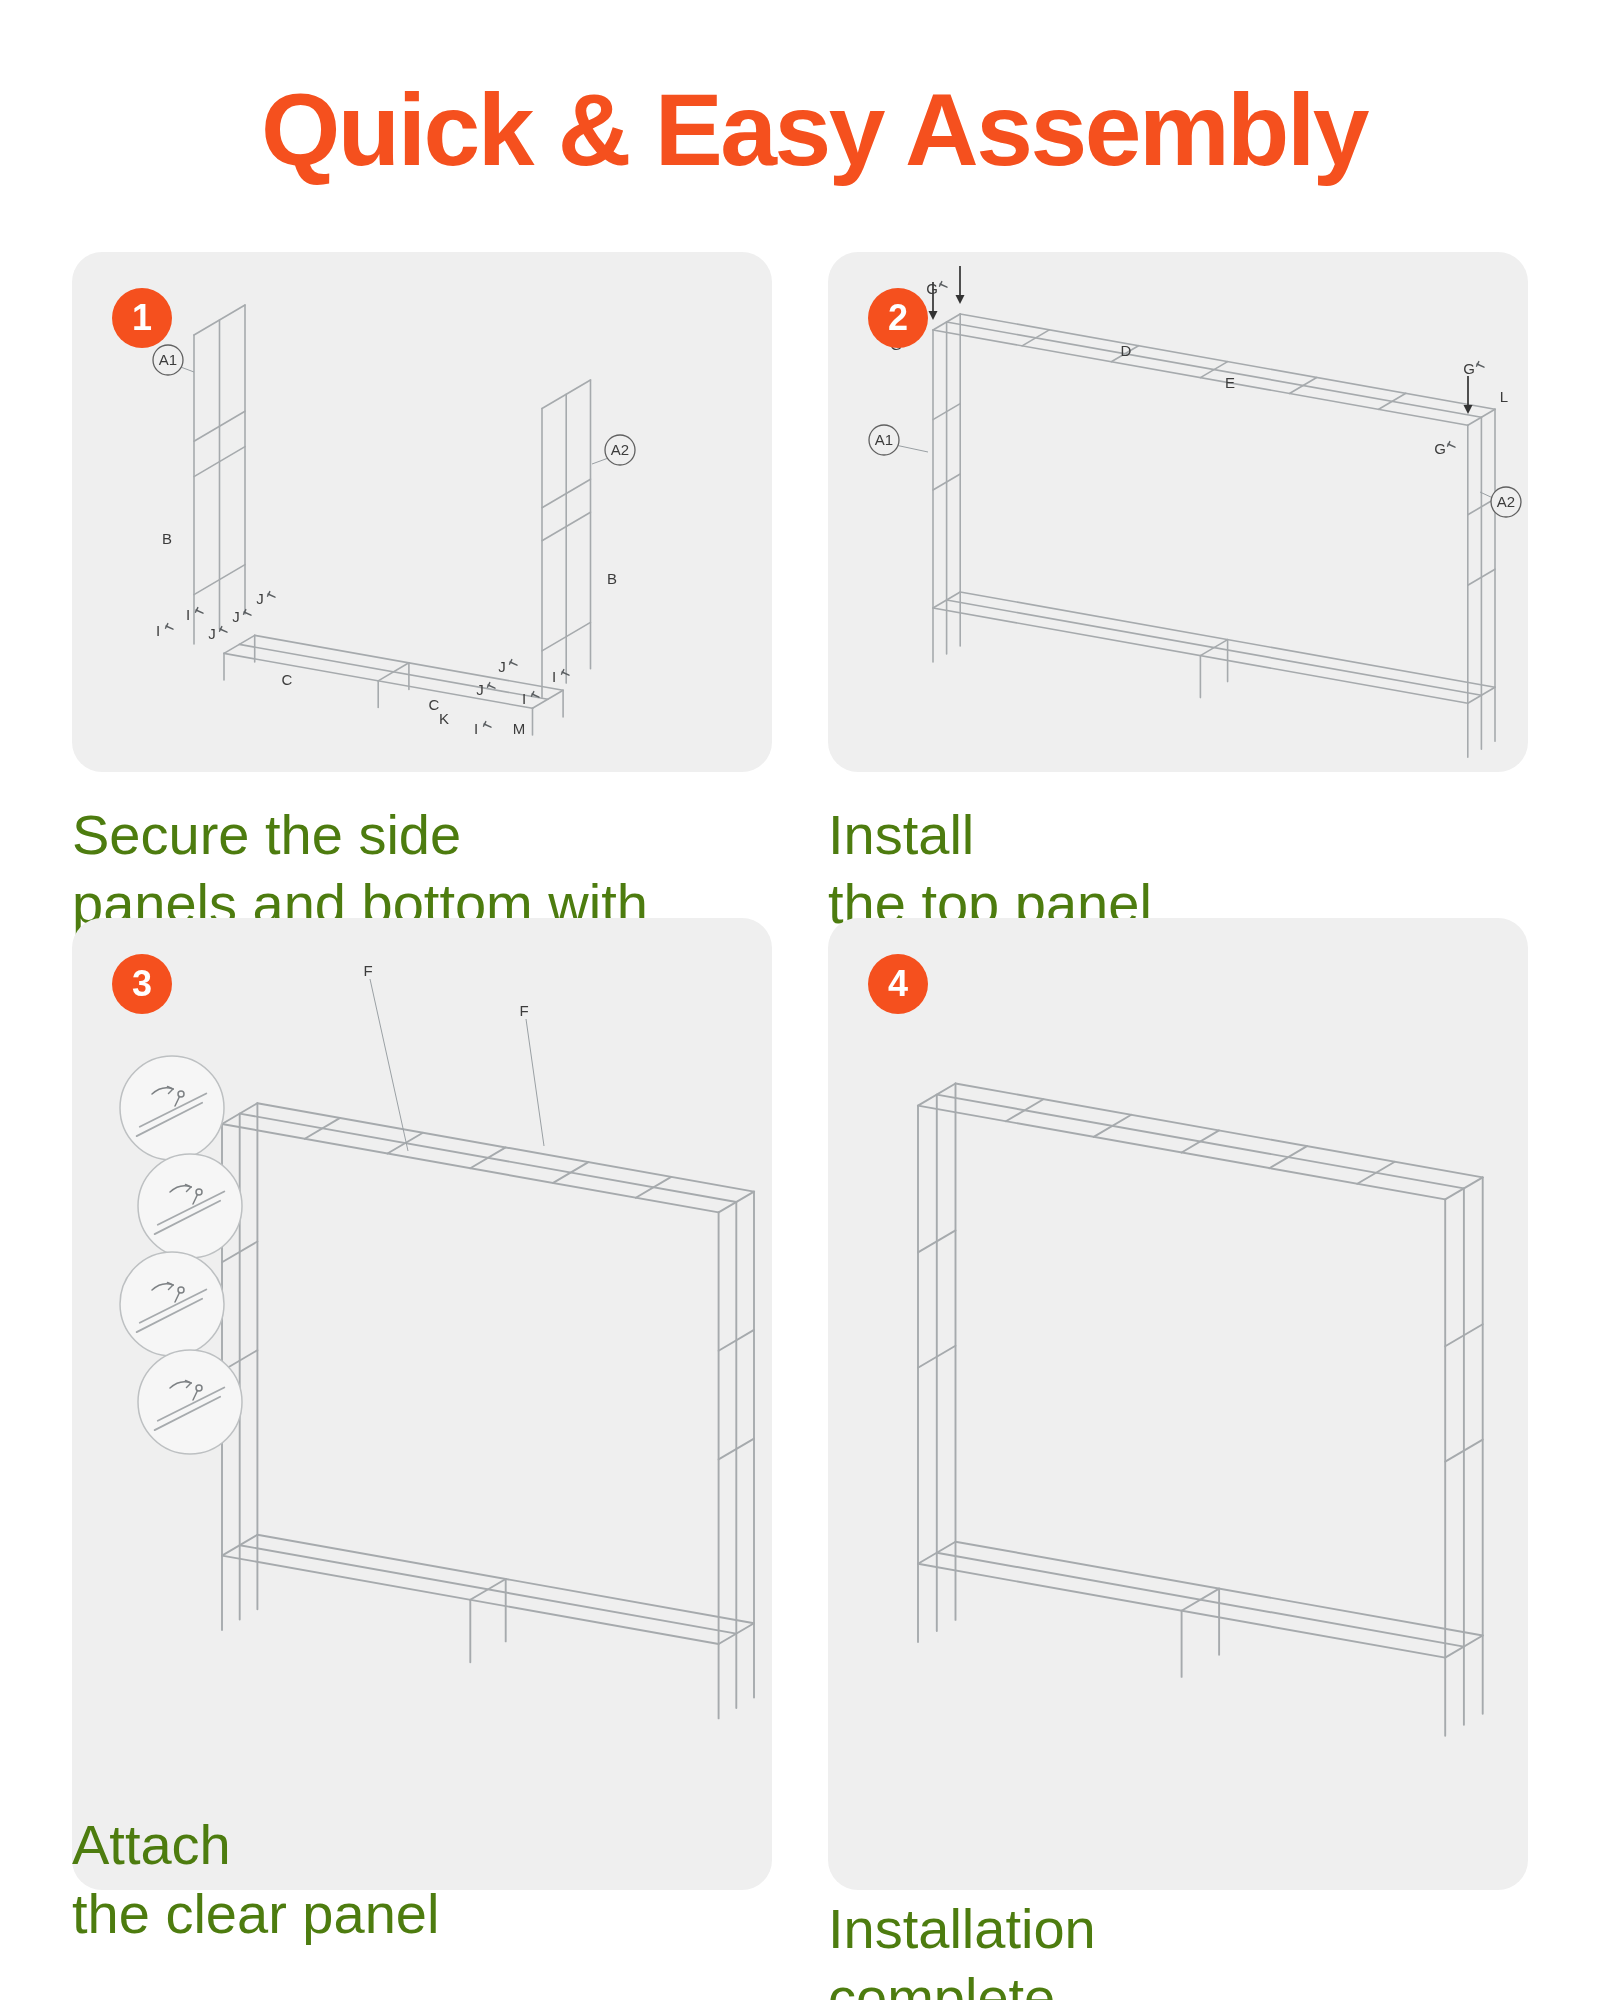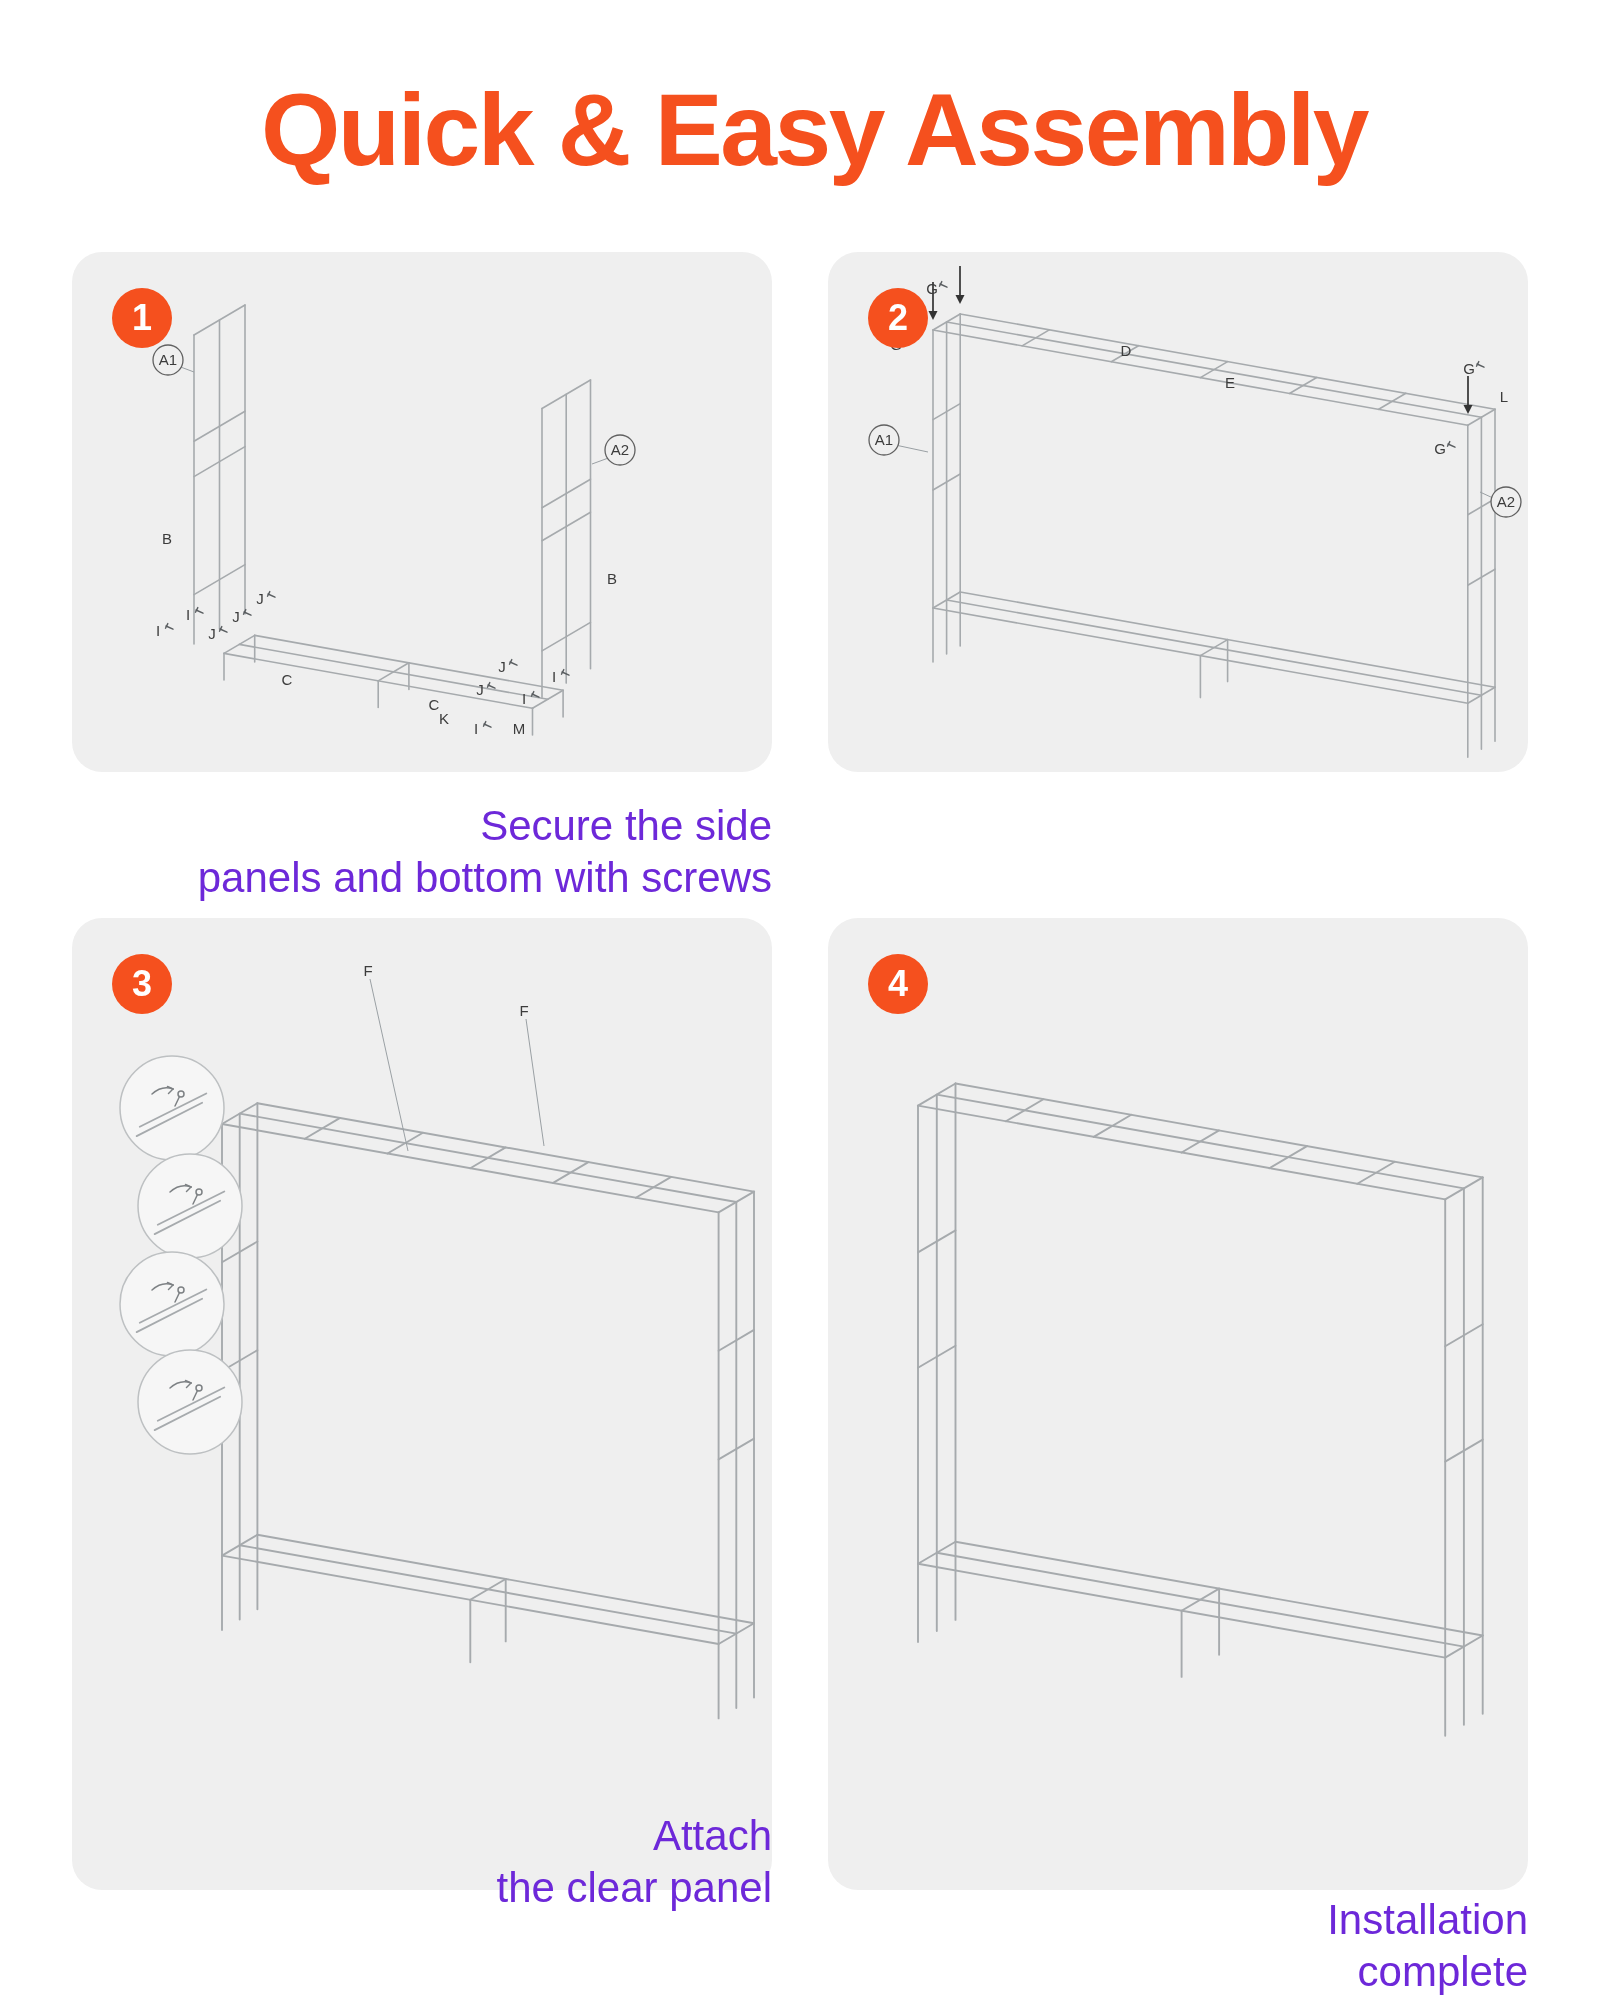--- a/index.html
+++ b/index.html
@@ -22,22 +22,22 @@
   .panel-sm{ height:520px; }
   .panel-lg{ height:972px; }
   .panel svg{ position:absolute; left:0; top:0; width:100%; height:100%; display:block; }
   .badge{
     position:absolute; top:36px; left:40px; width:60px; height:60px; z-index:2;
     border-radius:50%; background:var(--accent); color:#ffffff;
     font-size:36px; font-weight:bold;
     display:flex; align-items:center; justify-content:center;
   }
   .caption{
-    position:absolute; width:700px; text-align:right;
-    font-size:42px; line-height:1.24; color:#6d28d9;
+    position:absolute; width:700px; text-align:left;
+    font-size:56px; line-height:1.24; color:#4d7c0f;
   }
   
   #panel-1{ left:72px;  top:252px; }
   #panel-2{ left:828px; top:252px; }
   #panel-3{ left:72px;  top:918px; }
   #panel-4{ left:828px; top:918px; }
   #caption-1{ left:72px;  top:800px; }
   #caption-2{ left:828px; top:800px; }
   #caption-3{ left:72px;  top:1810px; }
   #caption-4{ left:828px; top:1894px; }
@@ -220,20 +220,24 @@
           <text x="678" y="255" text-anchor="middle">A2</text>
         </g>
       </svg>
   </div>
 
   <div class="caption" id="caption-1">
     <div>Secure the side</div>
     <div>panels and bottom with screws</div>
   </div>
 
+  <div class="caption" id="caption-2">
+    <div>Install</div>
+    <div>the top panel</div>
+  </div>
 
   <div class="panel panel-lg" id="panel-3">
     <div class="badge">3</div>
     <svg id="d3" viewBox="0 0 700 972">
         <g stroke="#a6aaad" stroke-width="1.9" fill="none" stroke-linecap="round">
           <line x1="150.0" y1="712.0" x2="150.0" y2="206.0"></line>
           <line x1="167.7" y1="701.6" x2="167.7" y2="195.6"></line>
           <line x1="185.4" y1="691.2" x2="185.4" y2="185.2"></line>
           <line x1="150.0" y1="206.0" x2="185.4" y2="185.2"></line>
           <line x1="150.0" y1="453.0" x2="185.4" y2="432.2"></line>

